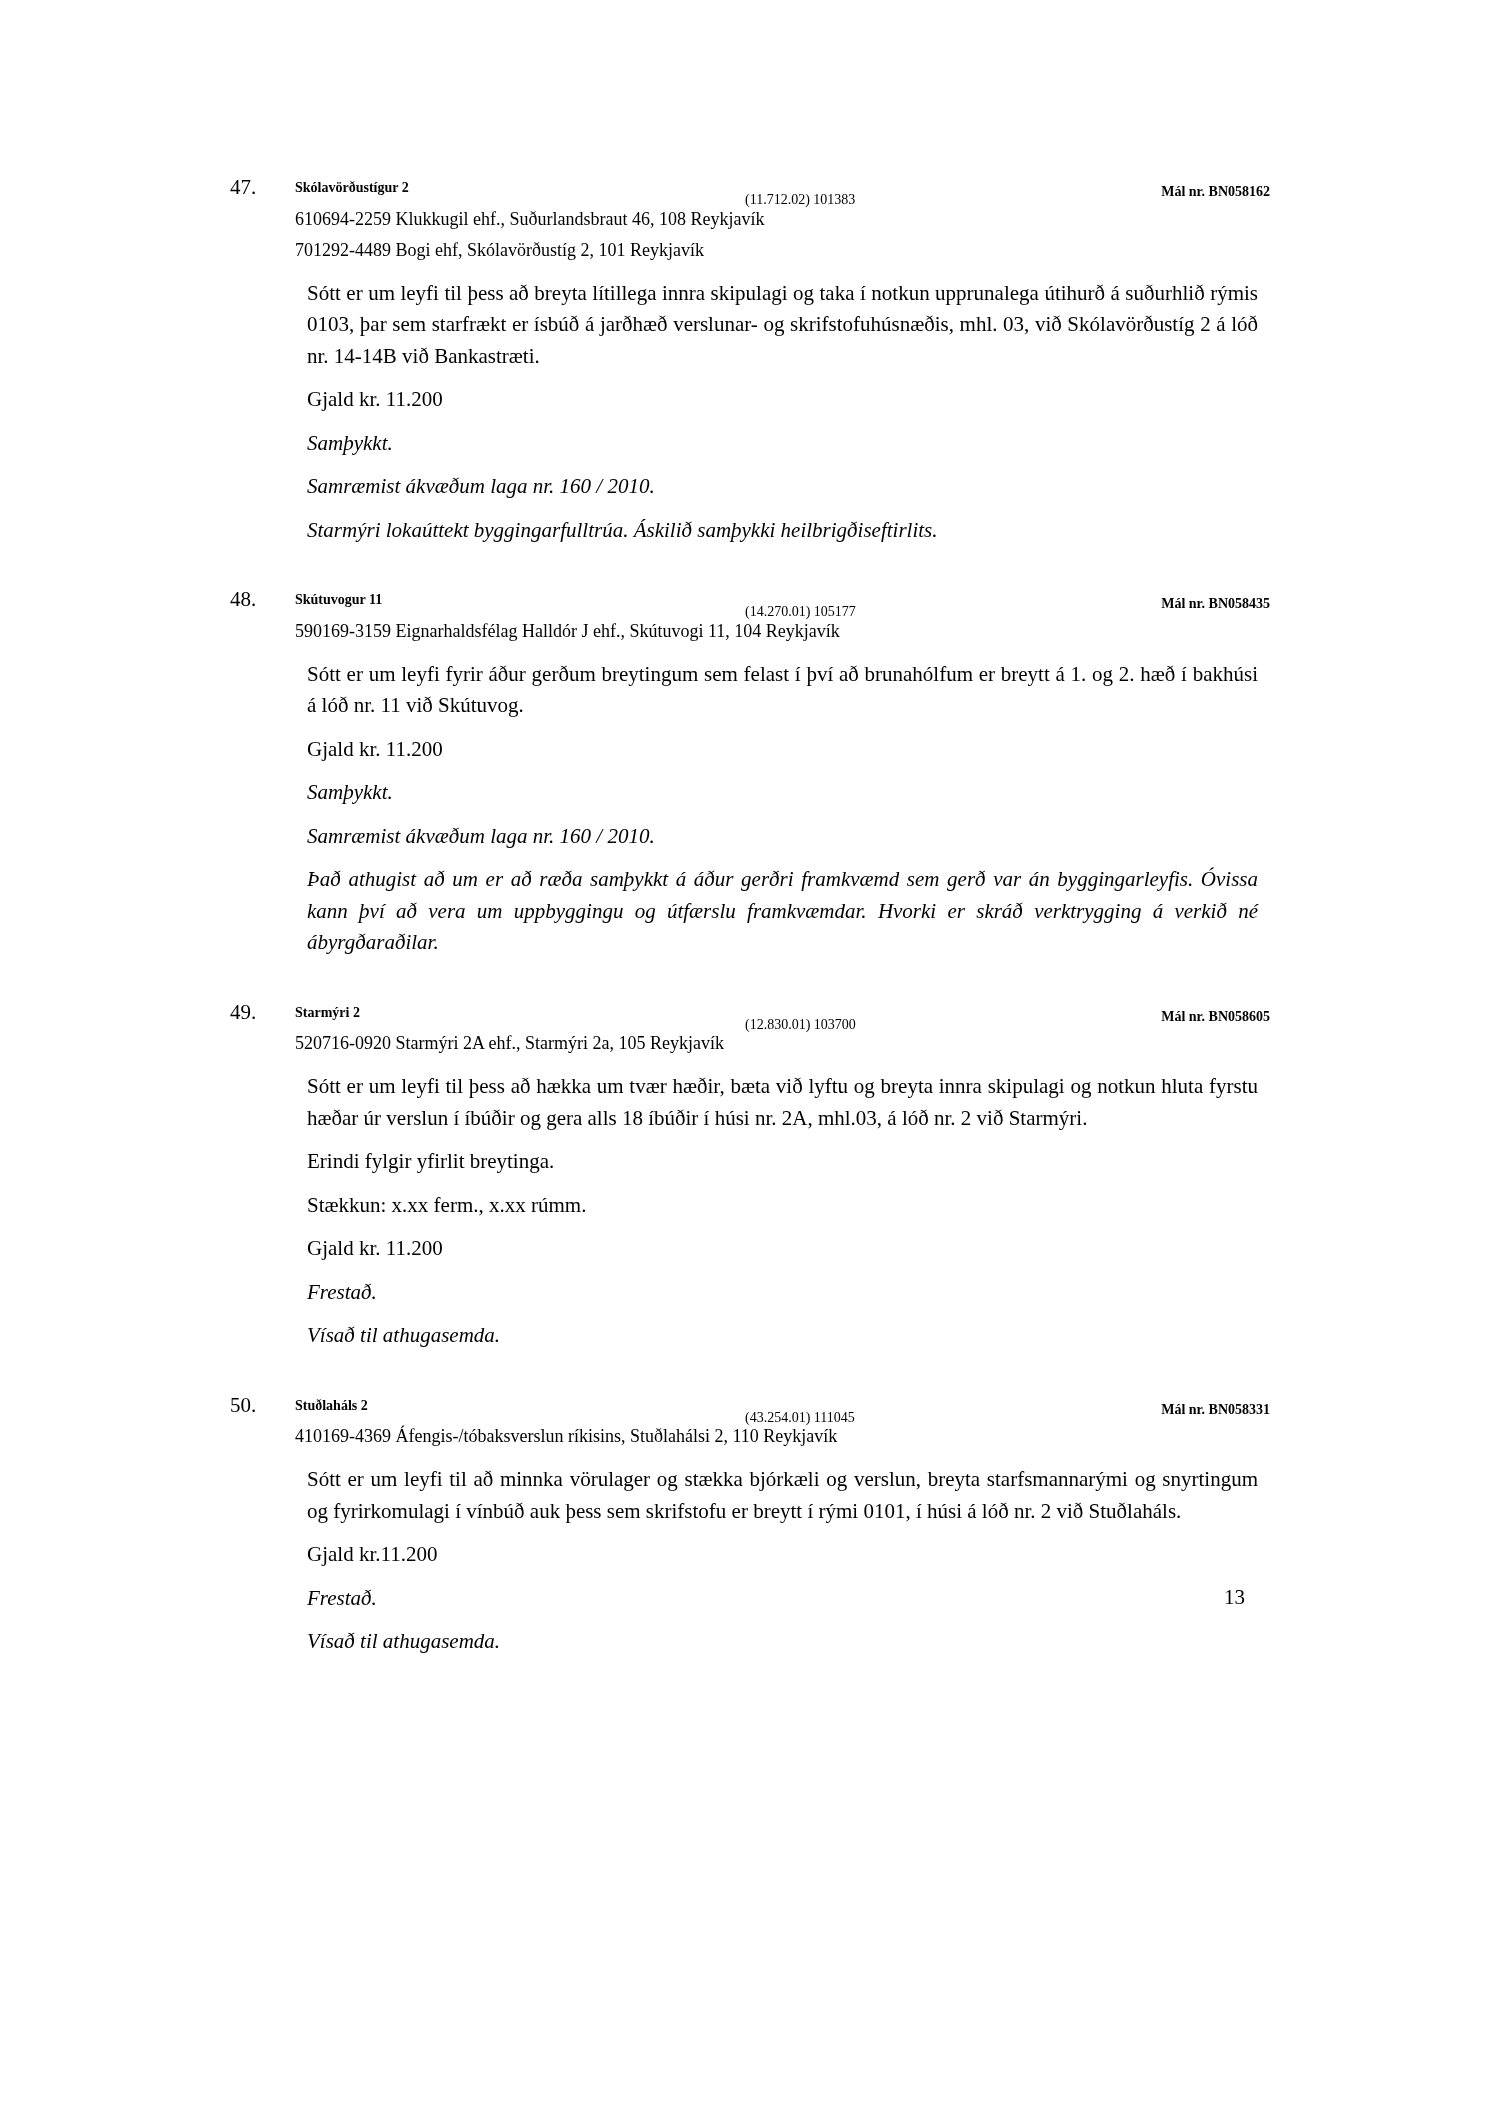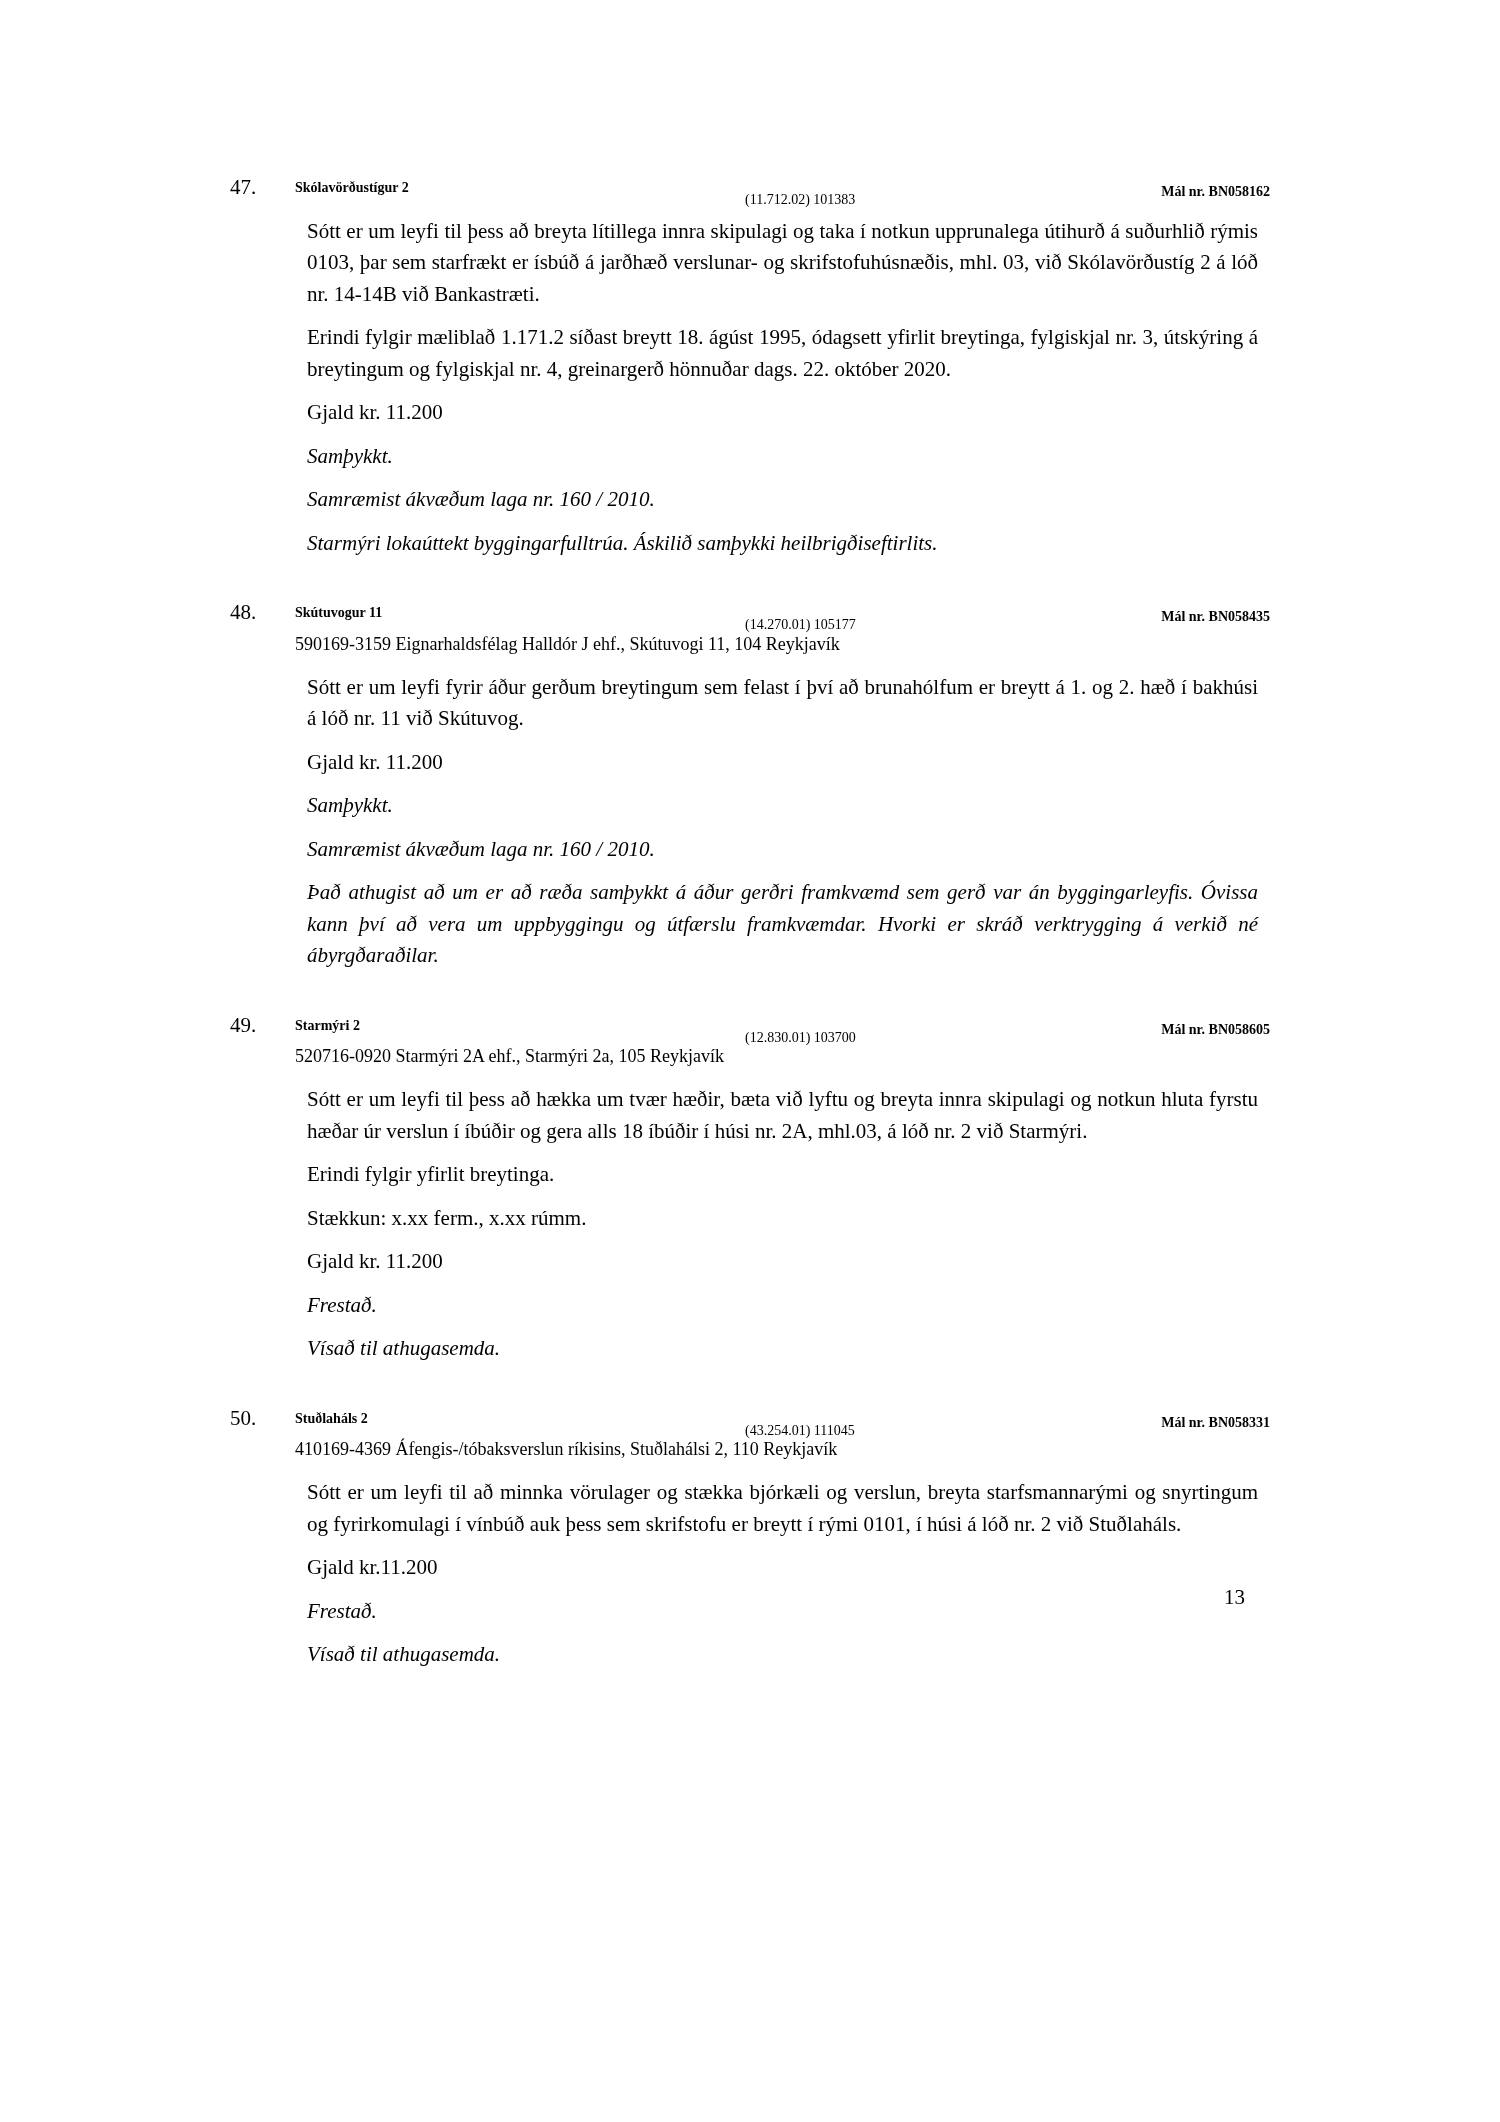--- a/index.html
+++ b/index.html
@@ -95,23 +95,26 @@
   <div class="items">
   <div class="item">
     <div class="item-row">
       <div class="item-num">47.</div>
       <div class="item-content">
         <div class="item-header">
           <span class="item-title">Skólavörðustígur 2</span>
           <span class="item-ref">(11.712.02) 101383</span>
           <span class="item-case">Mál nr. BN058162</span>
         </div>
+        <div class="parties">
+              <p class="party">610694-2259 Klukkugil ehf., Suðurlandsbraut 46, 108 Reykjavík</p>
+              <p class="party">701292-4489 Bogi ehf, Skólavörðustíg 2, 101 Reykjavík</p>
+            </div>
         <div class="paragraphs">
               <p class="para justify">Sótt er um leyfi til þess að breyta lítillega innra skipulagi og taka í notkun upprunalega útihurð á suðurhlið rýmis 0103, þar sem starfrækt er ísbúð á jarðhæð verslunar- og skrifstofuhúsnæðis, mhl. 03, við Skólavörðustíg 2 á lóð nr. 14-14B við Bankastræti.</p>
-              <p class="para justify">Erindi fylgir mæliblað 1.171.2 síðast breytt 18. ágúst 1995, ódagsett yfirlit breytinga, fylgiskjal nr. 3, útskýring á breytingum og fylgiskjal nr. 4, greinargerð hönnuðar dags. 22. október 2020.</p>
               <p class="para plain">Gjald kr. 11.200</p>
               <p class="para italic">Samþykkt.</p>
               <p class="para italic">Samræmist ákvæðum laga nr. 160 / 2010.</p>
               <p class="para italic">Starmýri lokaúttekt byggingarfulltrúa. Áskilið samþykki heilbrigðiseftirlits.</p>
             </div>
       </div>
     </div>
   </div>
 
   <div class="item">

